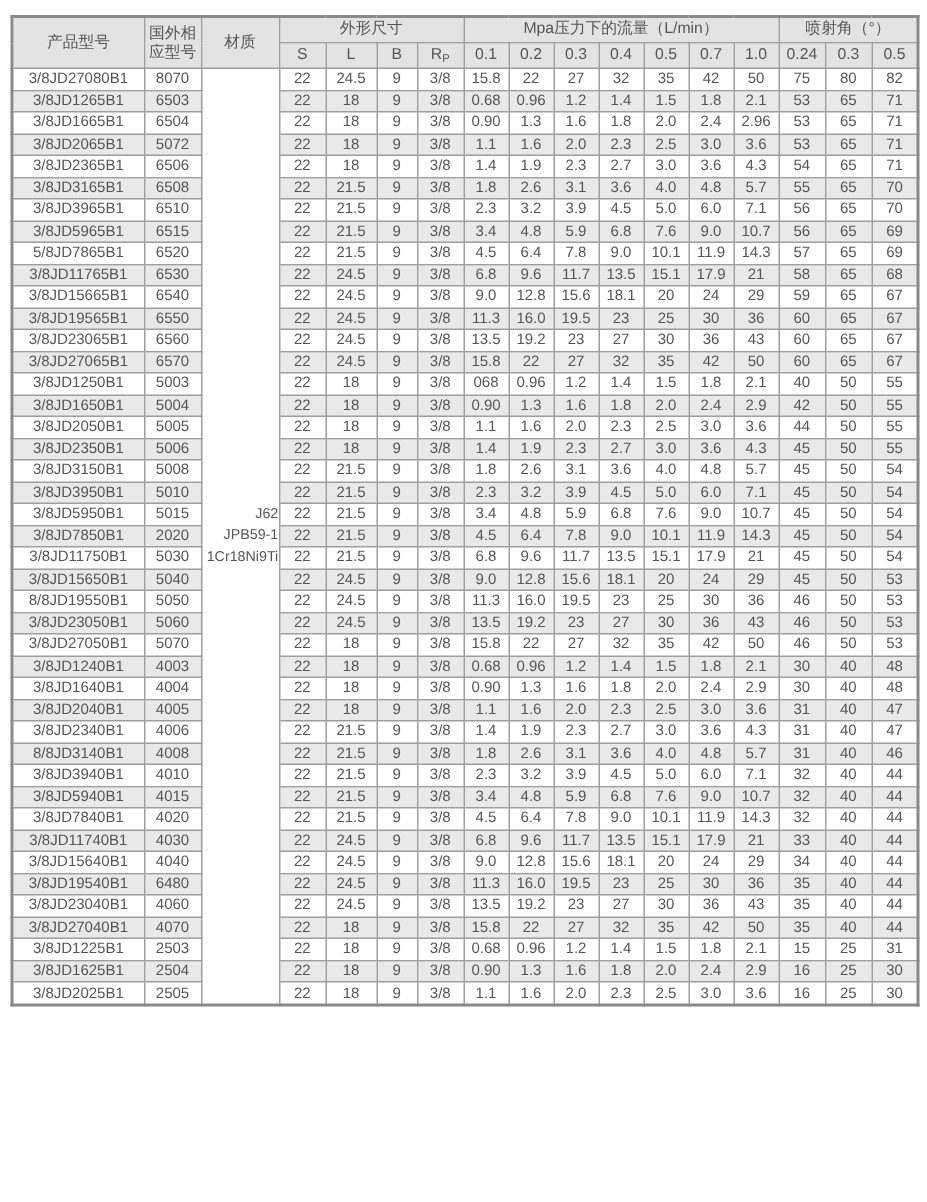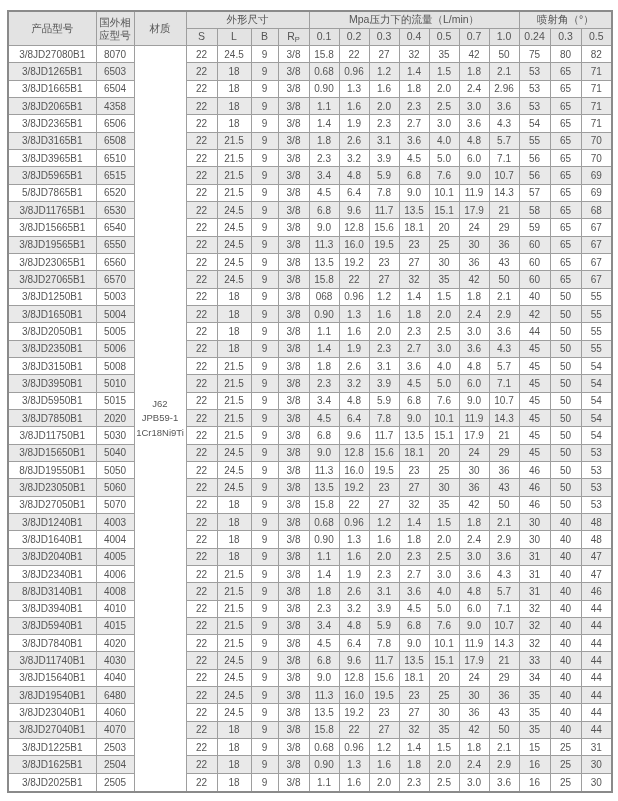--- a/index.html
+++ b/index.html
@@ -9,21 +9,21 @@
     width: 618px;
     height: 801px;
     overflow: hidden;
     font-family: "Liberation Sans", "DejaVu Sans", sans-serif;
   }
   .spec-table {
     position: absolute;
     left: 7px;
     top: 10px;
     width: 604px;
-    height: 783px;
+    height: 661px;
     border-collapse: collapse;
     table-layout: fixed;
     border: 2px solid #8a8a8a;
     color: #555555;
   }
   .spec-table th, .spec-table td {
     border: 1px solid #9e9e9e;
     text-align: center;
     vertical-align: middle;
     padding: 0;
@@ -50,20 +50,21 @@
   }
   .spec-table td.material-cell,
   .spec-table tbody tr:nth-child(even) td.material-cell {
     background: #ffffff;
     white-space: normal;
     font-size: 9.5px;
   }
   .material-cell .mat-line {
     display: block;
     line-height: 1.5;
+    text-align: right;
   }
   sub.rp-sub {
     font-size: 7.5px;
     vertical-align: -2px;
     line-height: 0;
   }
 </style>
 </head>
 <body>
 
@@ -168,21 +169,21 @@
         <td>1.8</td>
         <td>2.0</td>
         <td>2.4</td>
         <td>2.96</td>
         <td>53</td>
         <td>65</td>
         <td>71</td>
       </tr>
       <tr>
         <td>3/8JD2065B1</td>
-        <td>4358</td>
+        <td>5072</td>
         <td>22</td>
         <td>18</td>
         <td>9</td>
         <td>3/8</td>
         <td>1.1</td>
         <td>1.6</td>
         <td>2.0</td>
         <td>2.3</td>
         <td>2.5</td>
         <td>3.0</td>

